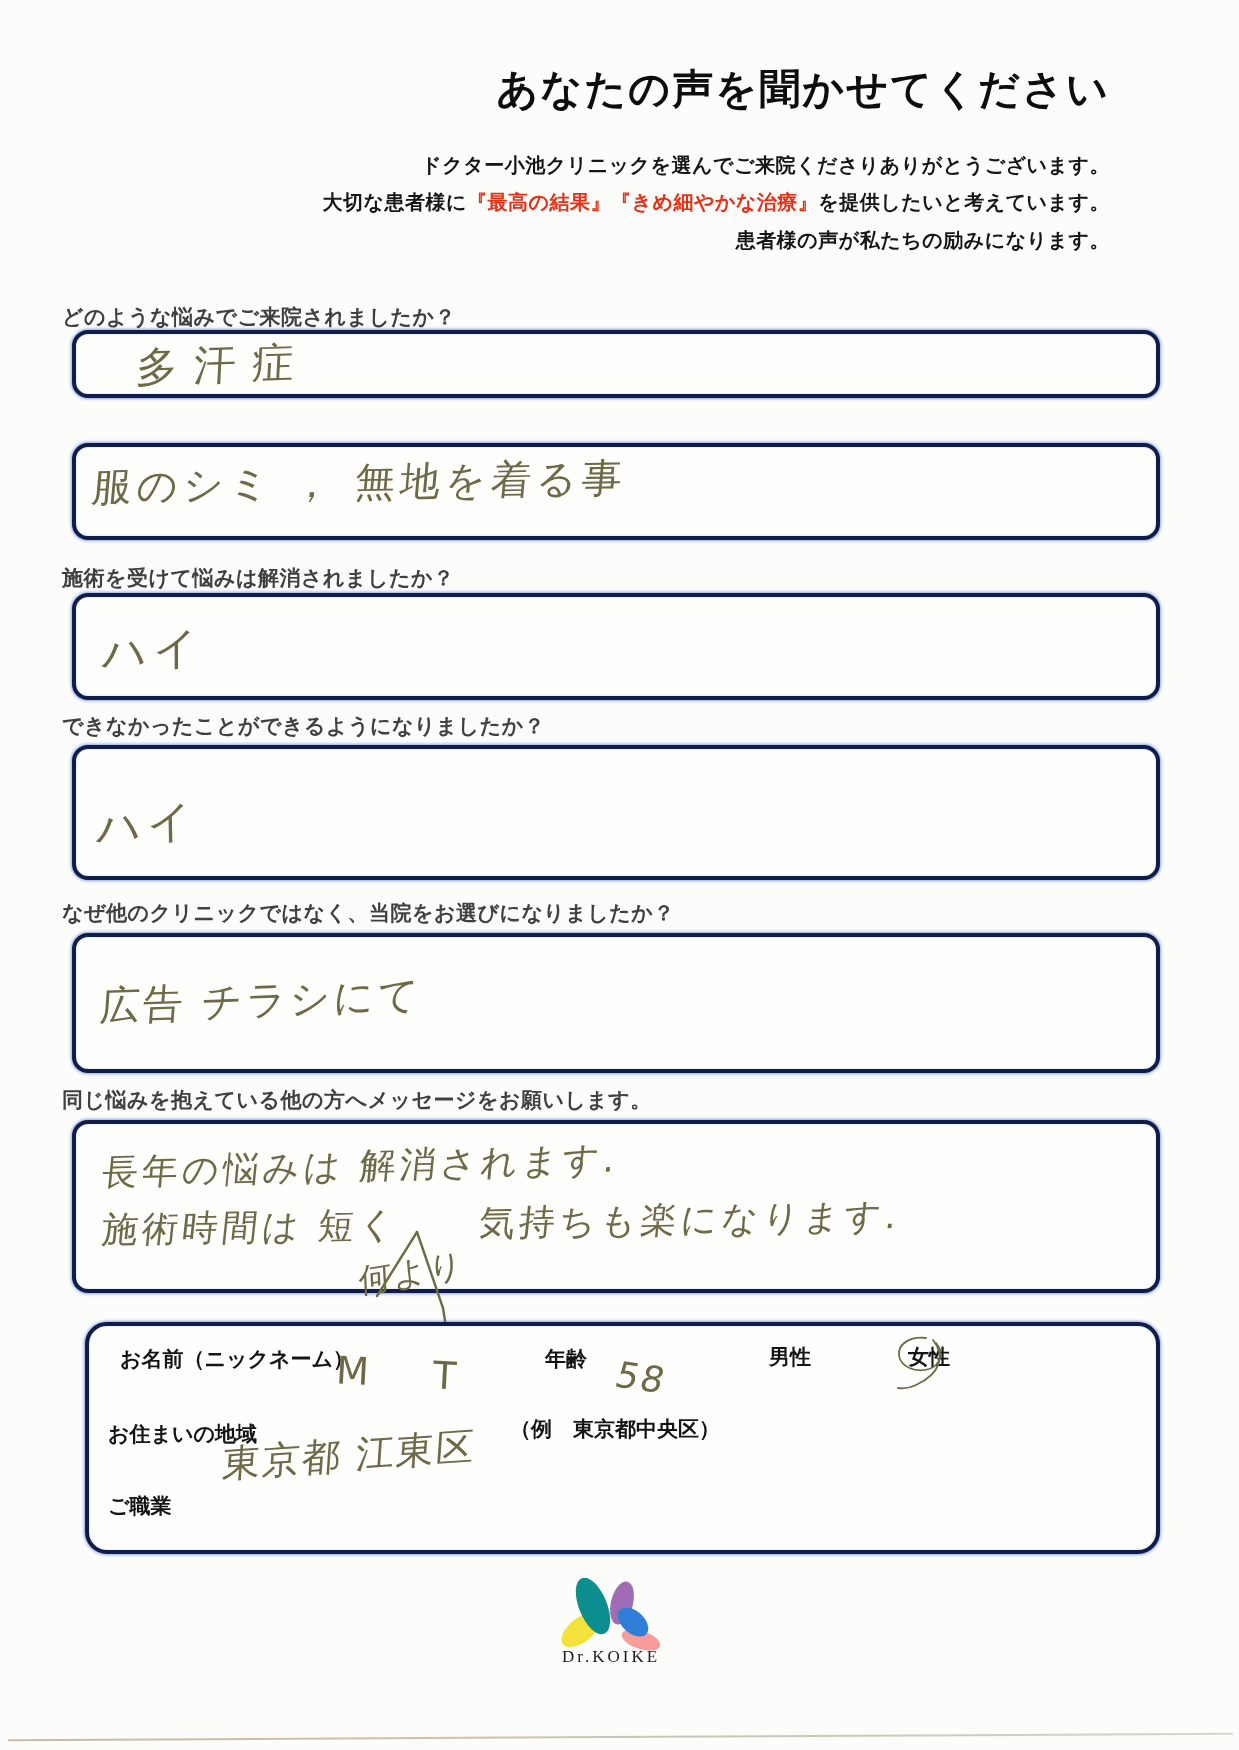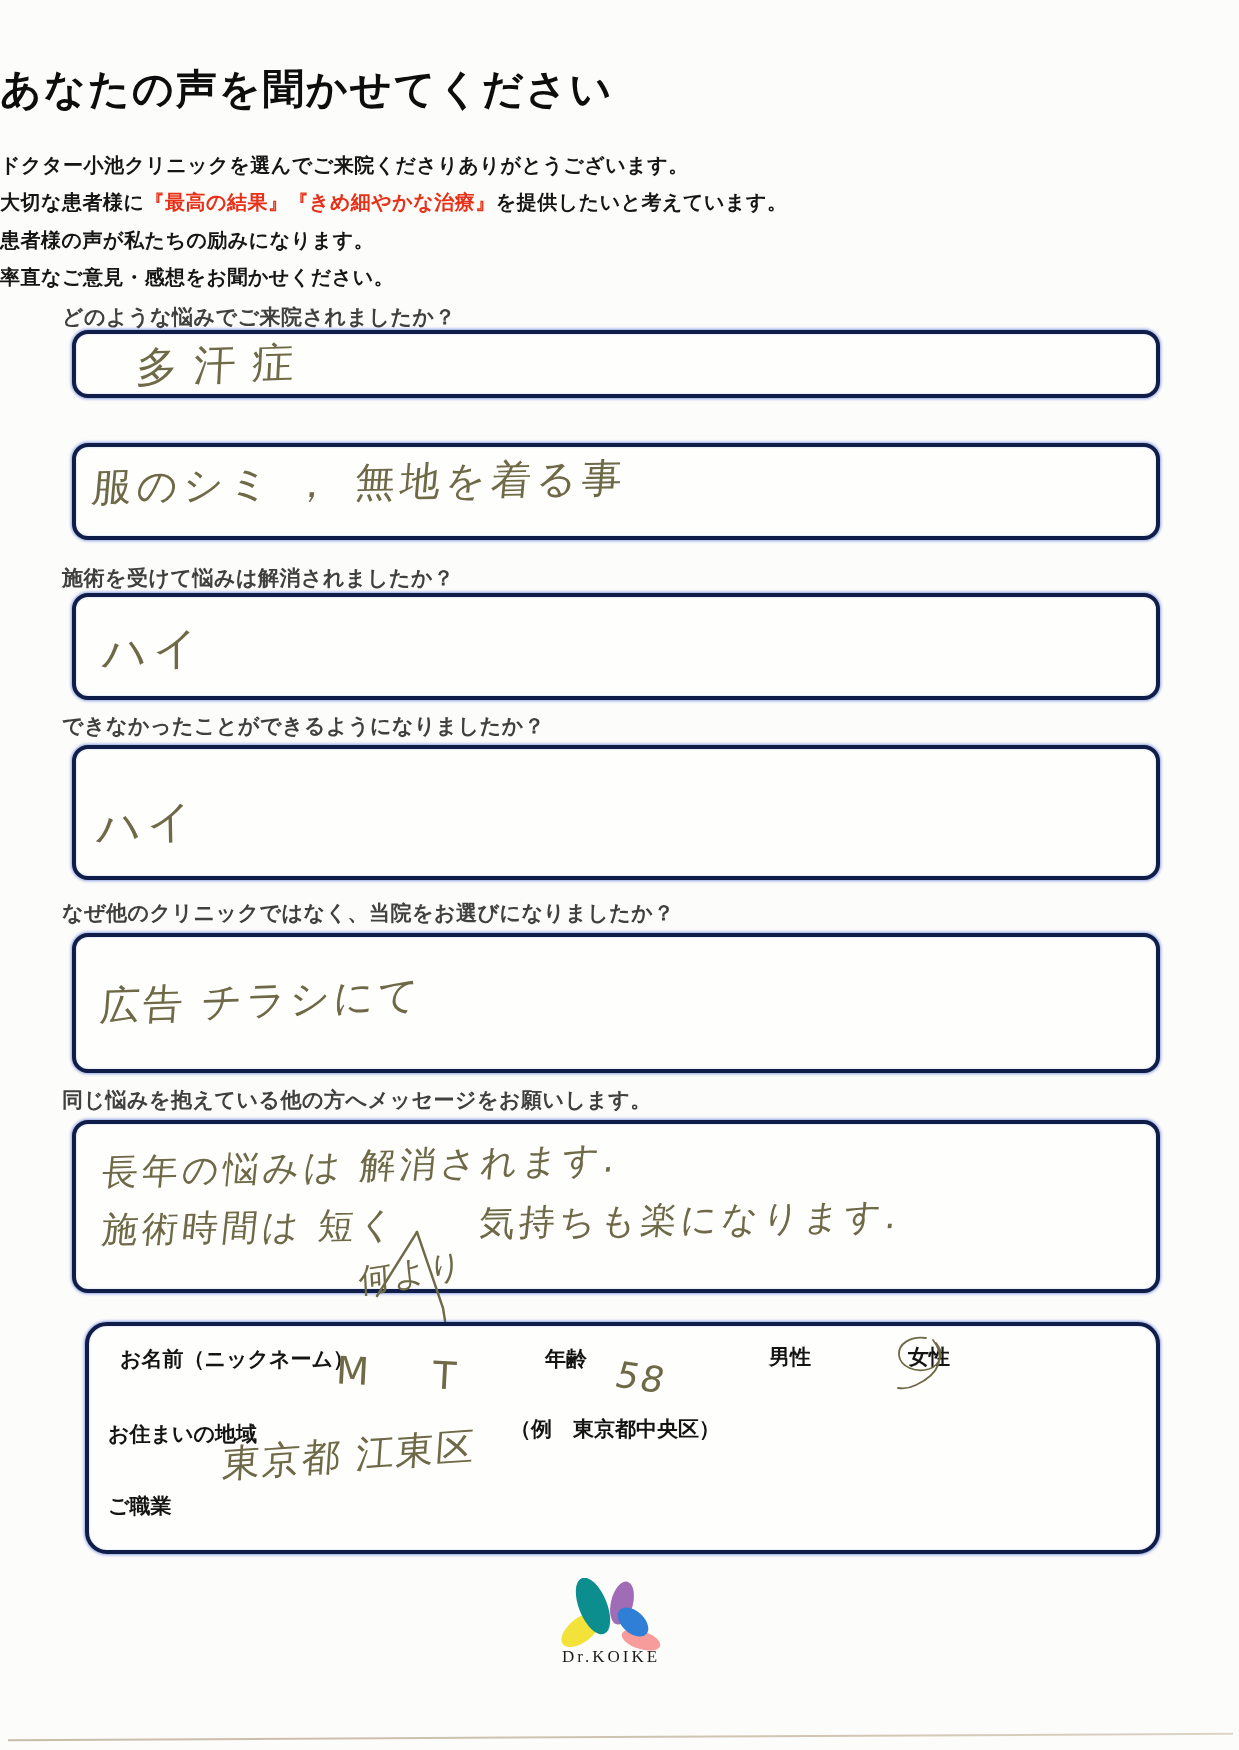--- a/index.html
+++ b/index.html
@@ -4,24 +4,24 @@
 <style>
   * { margin:0; padding:0; box-sizing:border-box; }
   html,body { background:#e9e9e6; }
   .page {
     position:relative; width:1239px; height:1750px;
     background:#fcfcfa; overflow:hidden; margin:0 auto;
     font-family:"Liberation Sans", sans-serif; color:#141414;
   }
   .title {
     position:absolute; left:0; top:62px; width:1110px;
-    text-align:left; font-size:41px; font-weight:700; letter-spacing:2px; color:#0d0d0d;
+    text-align:right; font-size:41px; font-weight:700; letter-spacing:2px; color:#0d0d0d;
   }
   .intro-line {
-    position:absolute; left:0; width:1110px; text-align:left;
+    position:absolute; left:0; width:1110px; text-align:right;
     font-size:20px; font-weight:700; color:#161616; letter-spacing:0.5px;
   }
   .red { color:#e73018; }
   .q-label {
     position:absolute; left:62px; font-size:21px; font-weight:700;
     color:#404040; letter-spacing:0.5px; white-space:nowrap;
   }
   .abox {
     position:absolute; left:72px; width:1088px;
     background:#fefefc;
@@ -52,21 +52,20 @@
 </style>
 </head>
 <body>
 
 <div class="page">
 
   <div class="title">あなたの声を聞かせてください</div>
   <p class="intro-line" style="top:152px;">ドクター小池クリニックを選んでご来院くださりありがとうございます。</p>
   <p class="intro-line" style="top:189px;"><span>大切な患者様に</span><span class="red">『最高の結果』</span><span class="red">『きめ細やかな治療』</span><span>を提供したいと考えています。</span></p>
   <p class="intro-line" style="top:227px;">患者様の声が私たちの励みになります。</p>
-  <p class="intro-line" style="top:264px;">率直なご意見・感想をお聞かせください。</p>
 
   <div class="q-label" style="top:303px;">どのような悩みでご来院されましたか？</div>
   <div class="abox" style="top:330px; height:68px;"></div>
   <div class="hw" style="left:136px; top:344px; font-size:42px; letter-spacing:16px; transform:rotate(-2deg) skewX(-5deg);">多汗症</div>
 
   <div class="abox" style="top:443px; height:97px;"></div>
   <div class="hw" style="left:92px; top:462px; font-size:40px; letter-spacing:5px; transform:rotate(-1deg) skewX(-6deg);">服のシミ ， 無地を着る事</div>
 
   <div class="q-label" style="top:564px;">施術を受けて悩みは解消されましたか？</div>
   <div class="abox" style="top:593px; height:107px;"></div>

